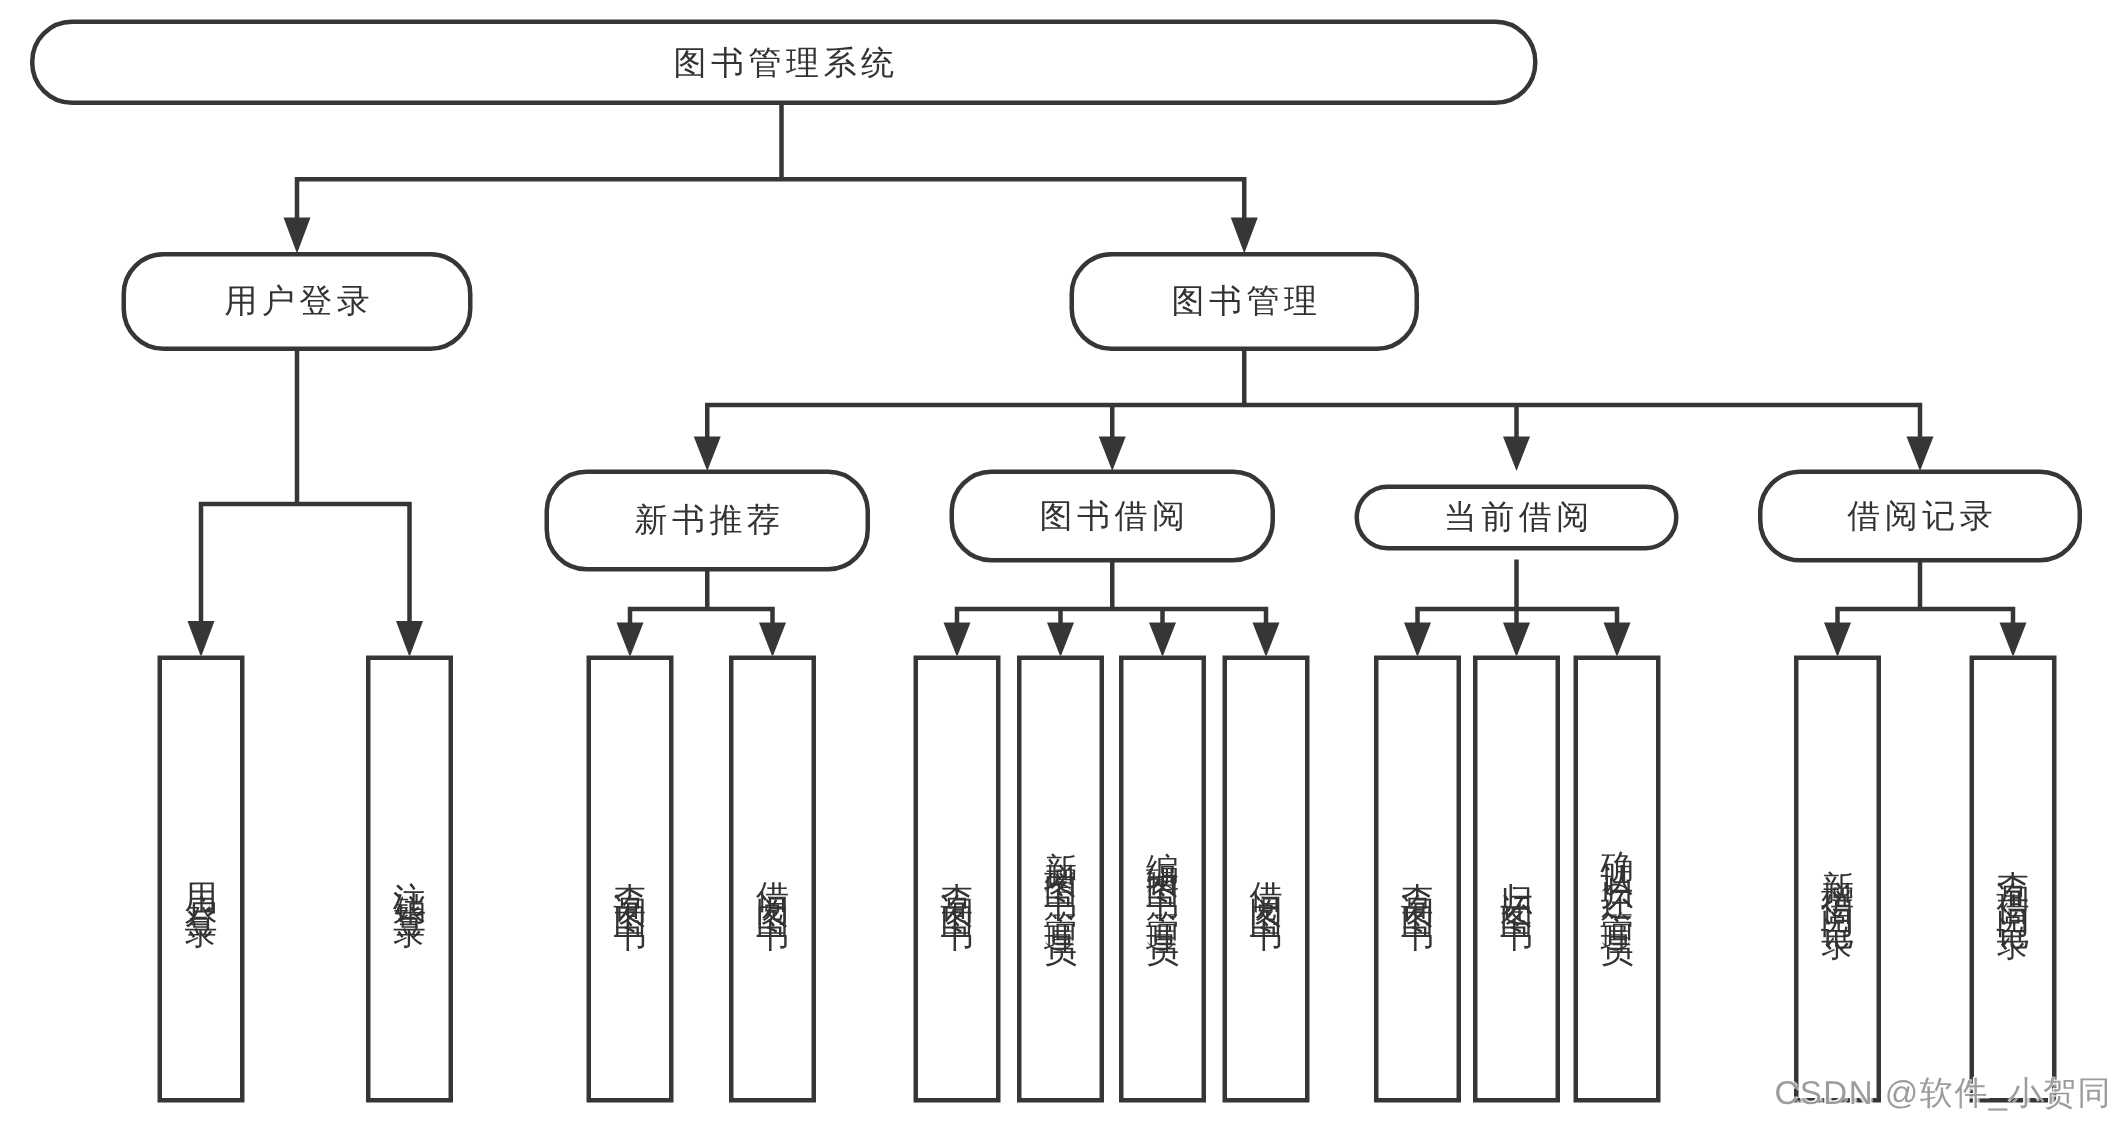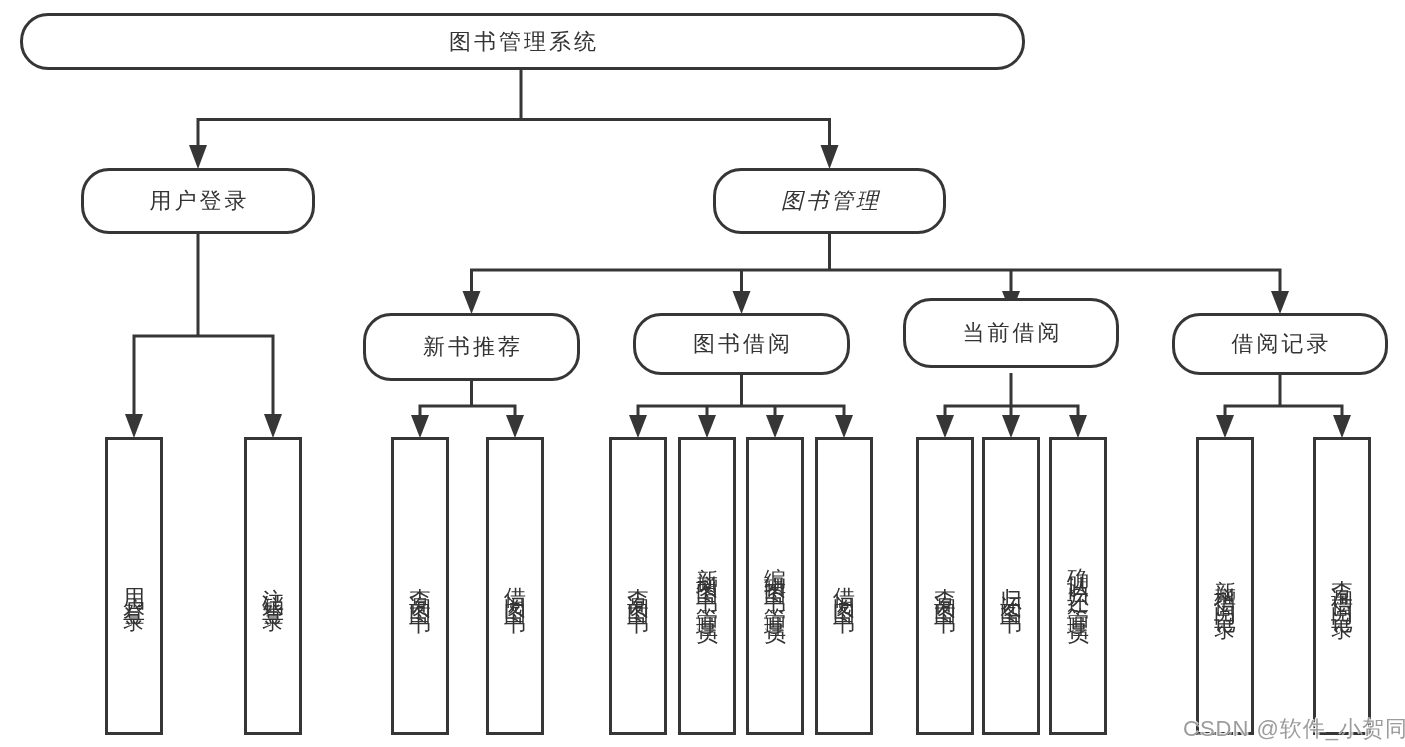--- a/index.html
+++ b/index.html
@@ -43,25 +43,25 @@
   .box-v {
     writing-mode: vertical-rl;
     text-orientation: mixed;
     font-size: 22px;
     letter-spacing: 8px;
   }
   
   .n-root   { left: 20px;   top: 13px;  width: 1005px; height: 57px; }
   
   .n-l2a    { left: 81px;   top: 168px; width: 234px;  height: 66px; }
-  .n-l2b    { left: 713px;  top: 168px; width: 233px;  height: 66px; font-style: italic; }
+  .n-l2b    { left: 713px;  top: 168px; width: 233px;  height: 66px; }
   
   .n-l3a    { left: 363px;  top: 313px; width: 217px;  height: 68px; }
   .n-l3b    { left: 633px;  top: 313px; width: 217px;  height: 62px; }
-  .n-l3c    { left: 903px;  top: 298px; width: 216px;  height: 70px; }
+  .n-l3c    { left: 903px;  top: 323px; width: 216px;  height: 44px; }
   .n-l3d    { left: 1172px; top: 313px; width: 216px;  height: 62px; }
   
   .leaf     { top: 437px; width: 58px; height: 298px; }
   .n-f01 { left: 105px; }
   .n-f02 { left: 244px; }
   .n-f03 { left: 391px; }
   .n-f04 { left: 486px; }
   .n-f05 { left: 609px; }
   .n-f06 { left: 678px; }
   .n-f07 { left: 746px; }

